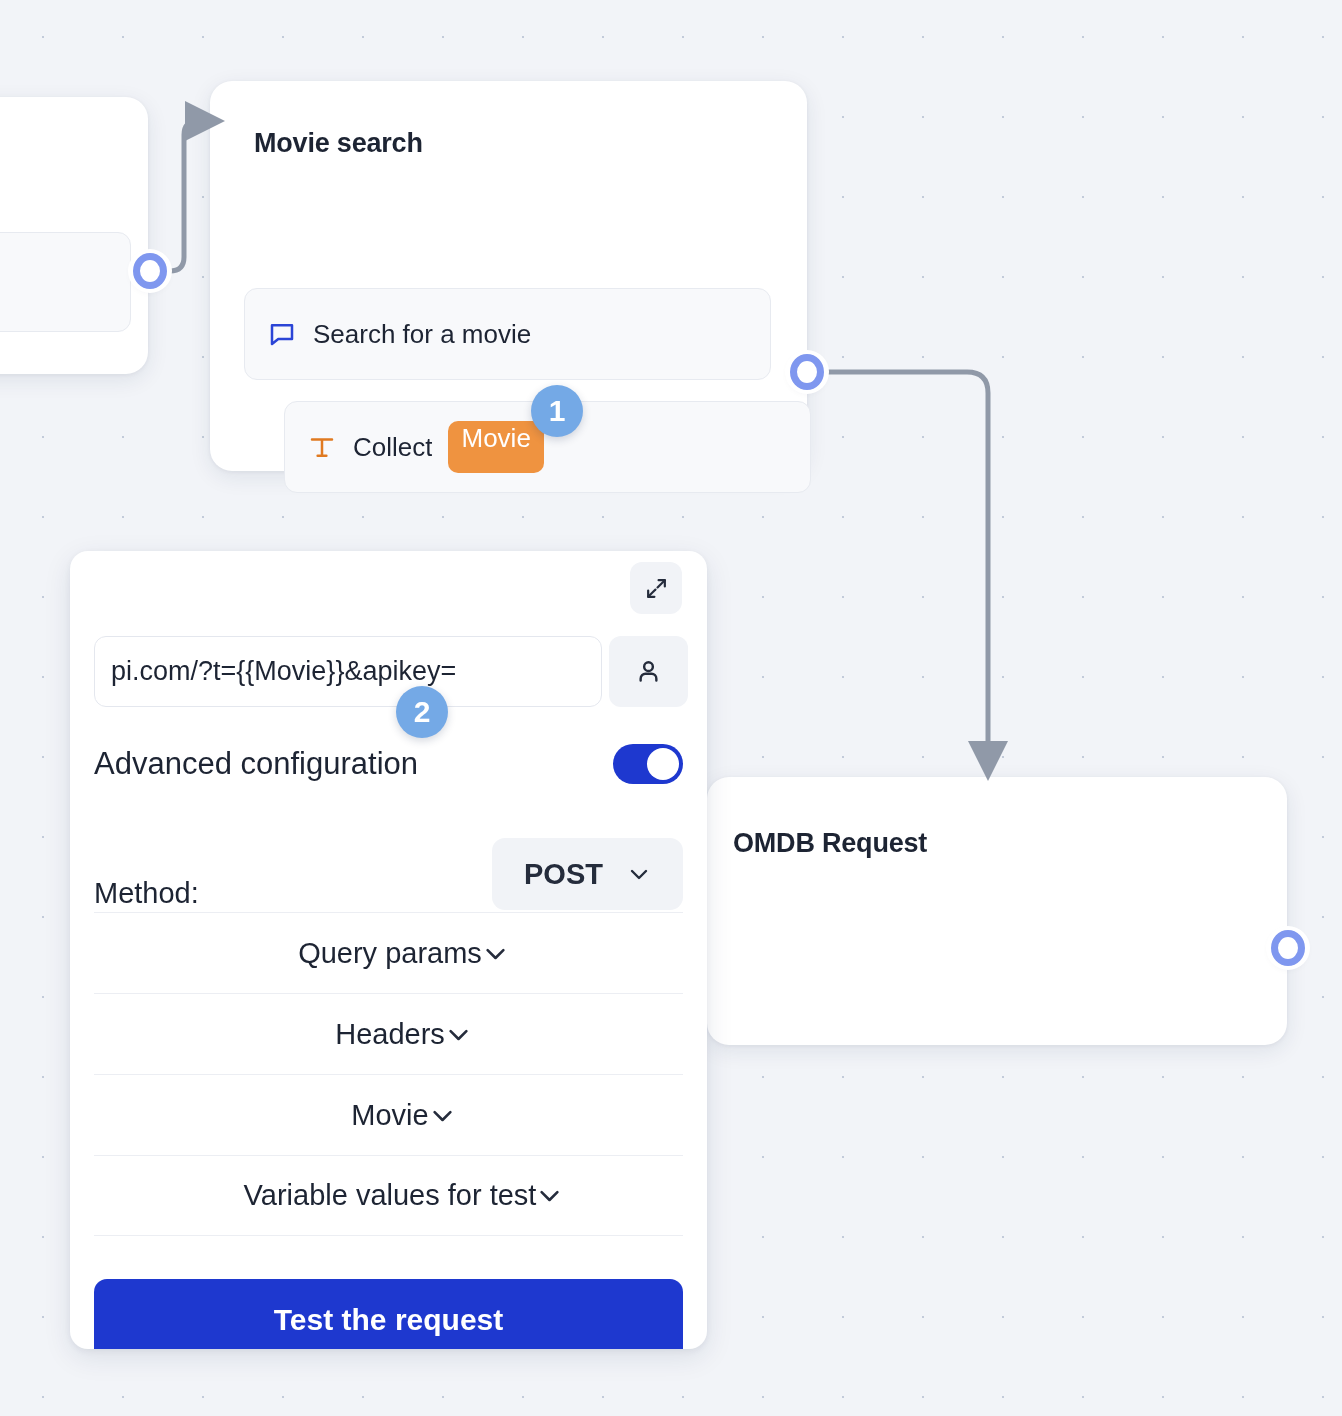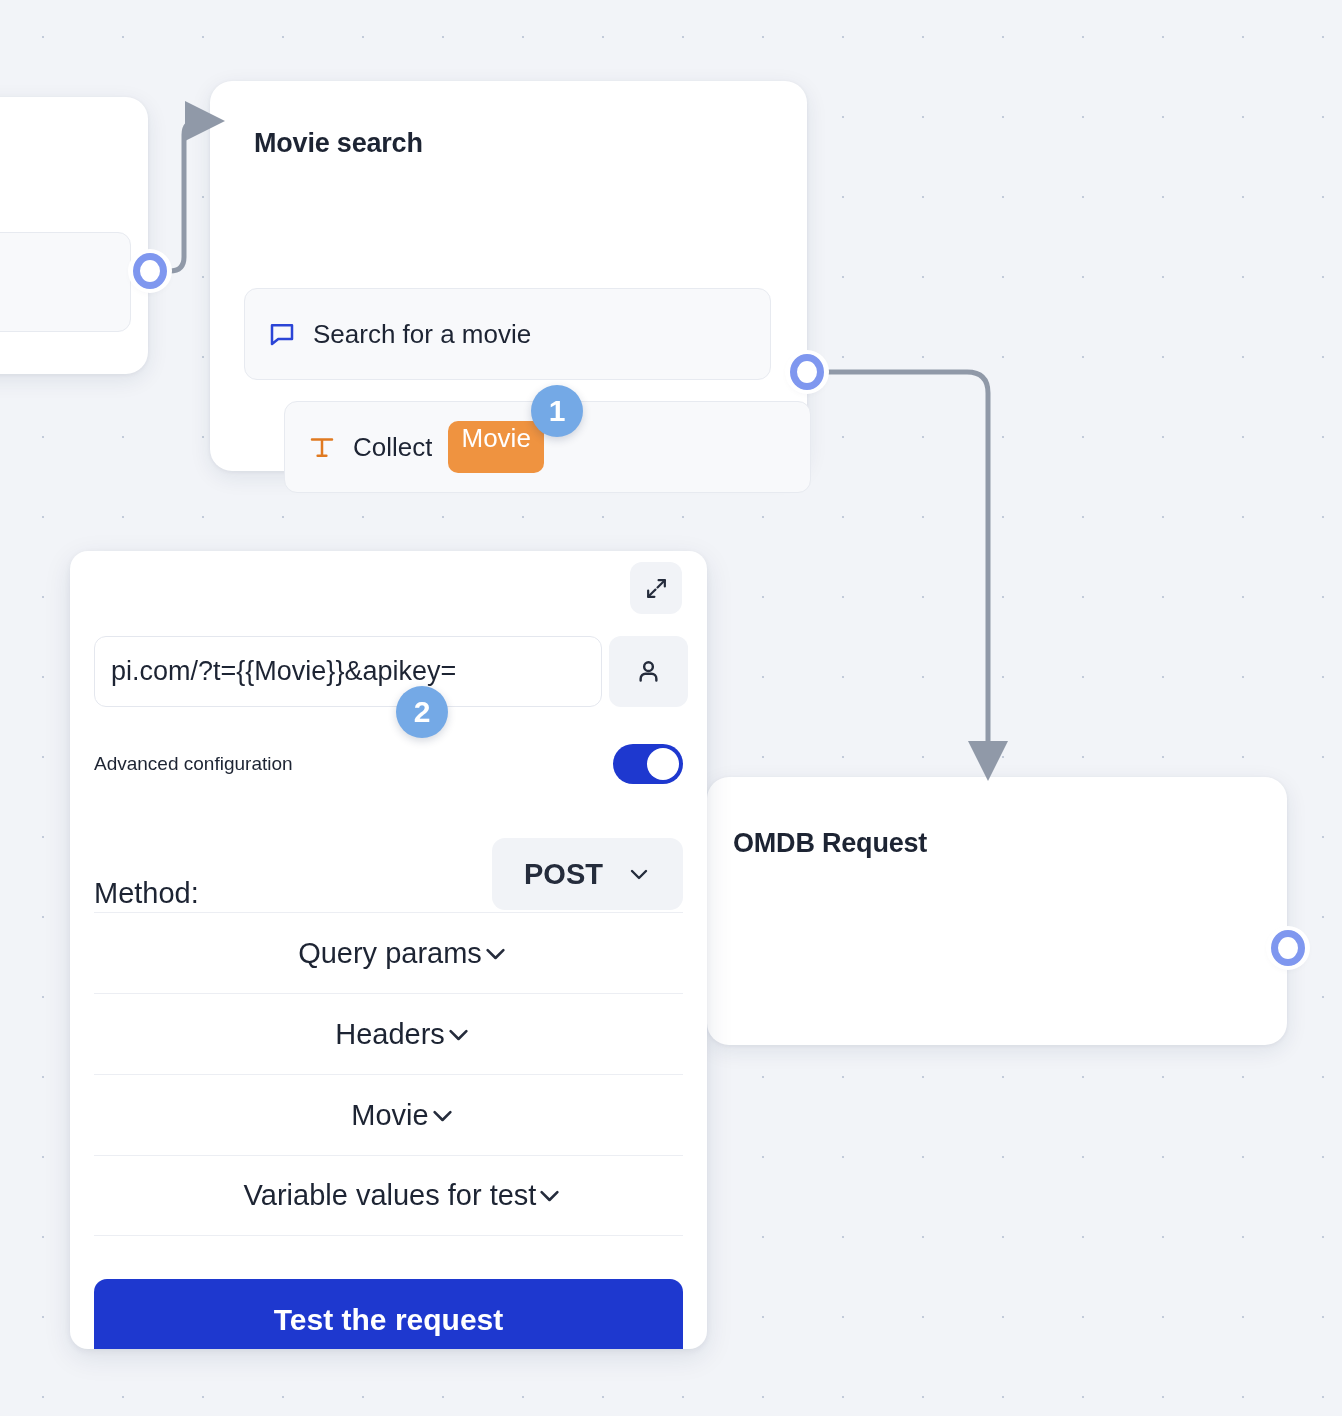--- a/index.html
+++ b/index.html
@@ -154,21 +154,21 @@
     background: #f1f3f7;
     border: none; border-radius: 12px;
     display: flex; align-items: center; justify-content: center;
     cursor: pointer;
   }
   #advanced-row {
     position: absolute; left: 24px; top: 193px;
     width: 589px;
     display: flex; align-items: center; justify-content: space-between;
   }
-  #advanced-label { font-size: 19px; color: #1d2433; }
+  #advanced-label { font-size: 31px; color: #1d2433; }
   .toggle {
     width: 70px; height: 40px;
     background: #1e38cf;
     border-radius: 20px;
     position: relative;
     border: none;
     cursor: pointer;
     flex: none;
   }
   .toggle::after {

